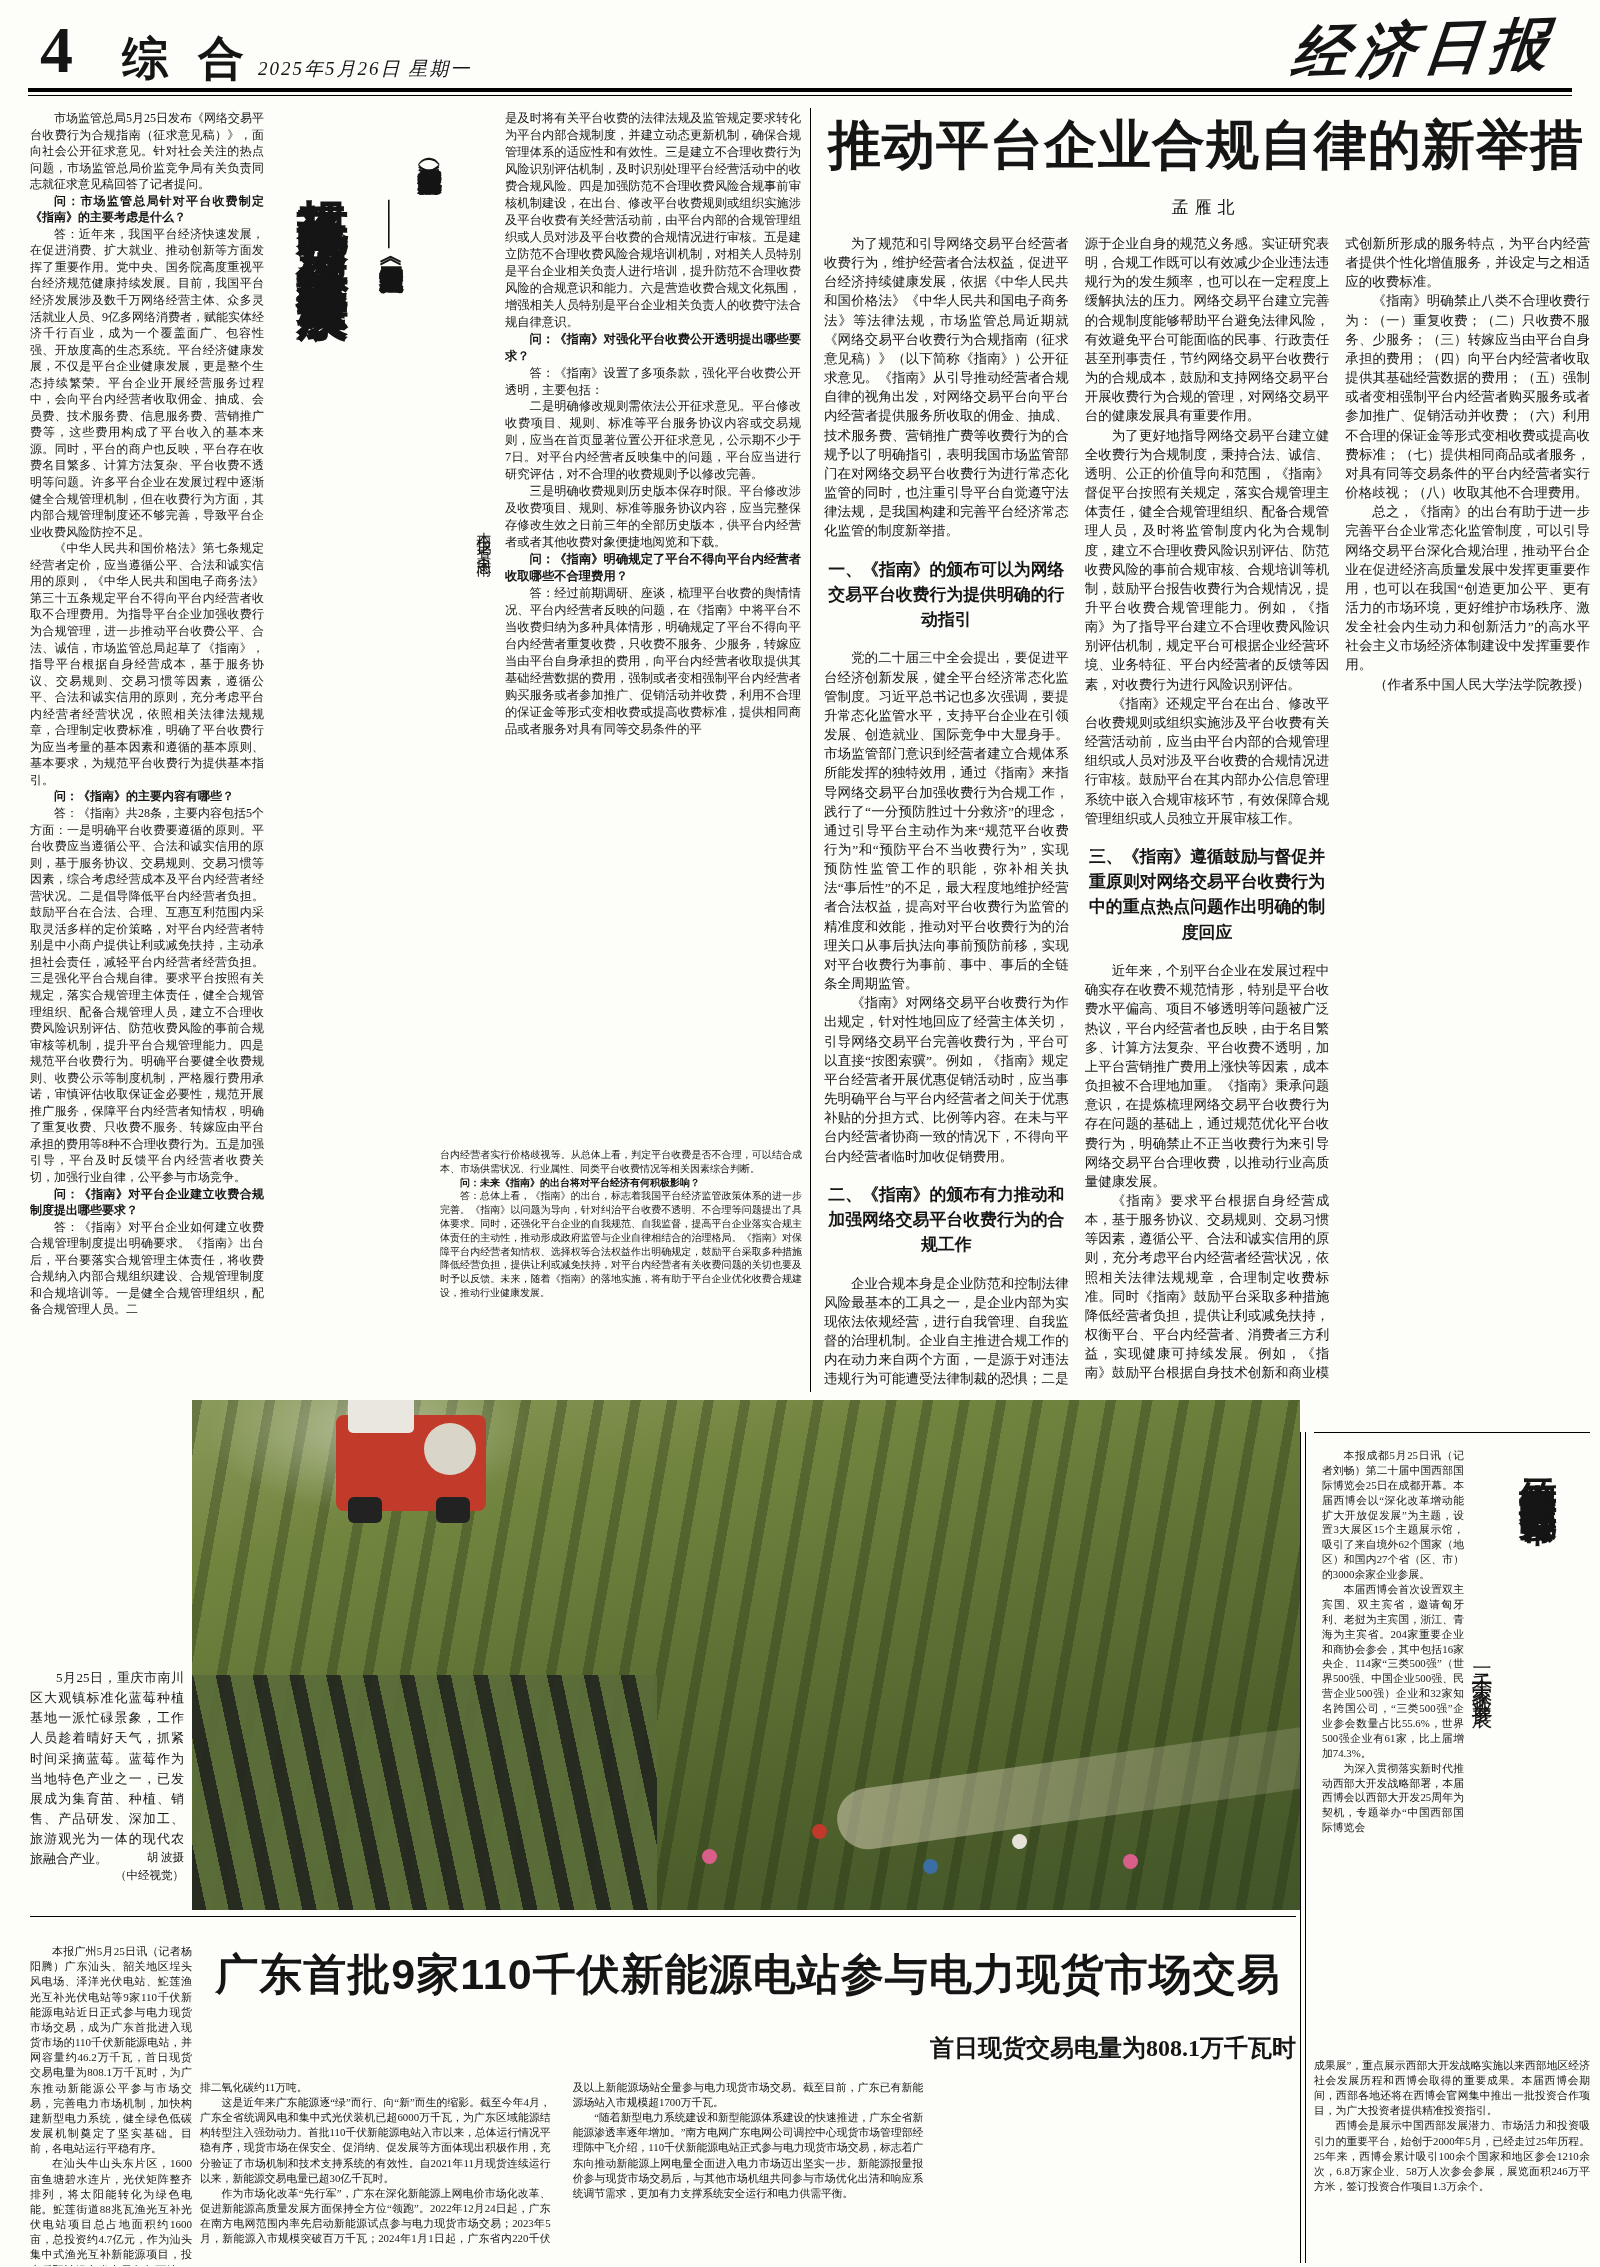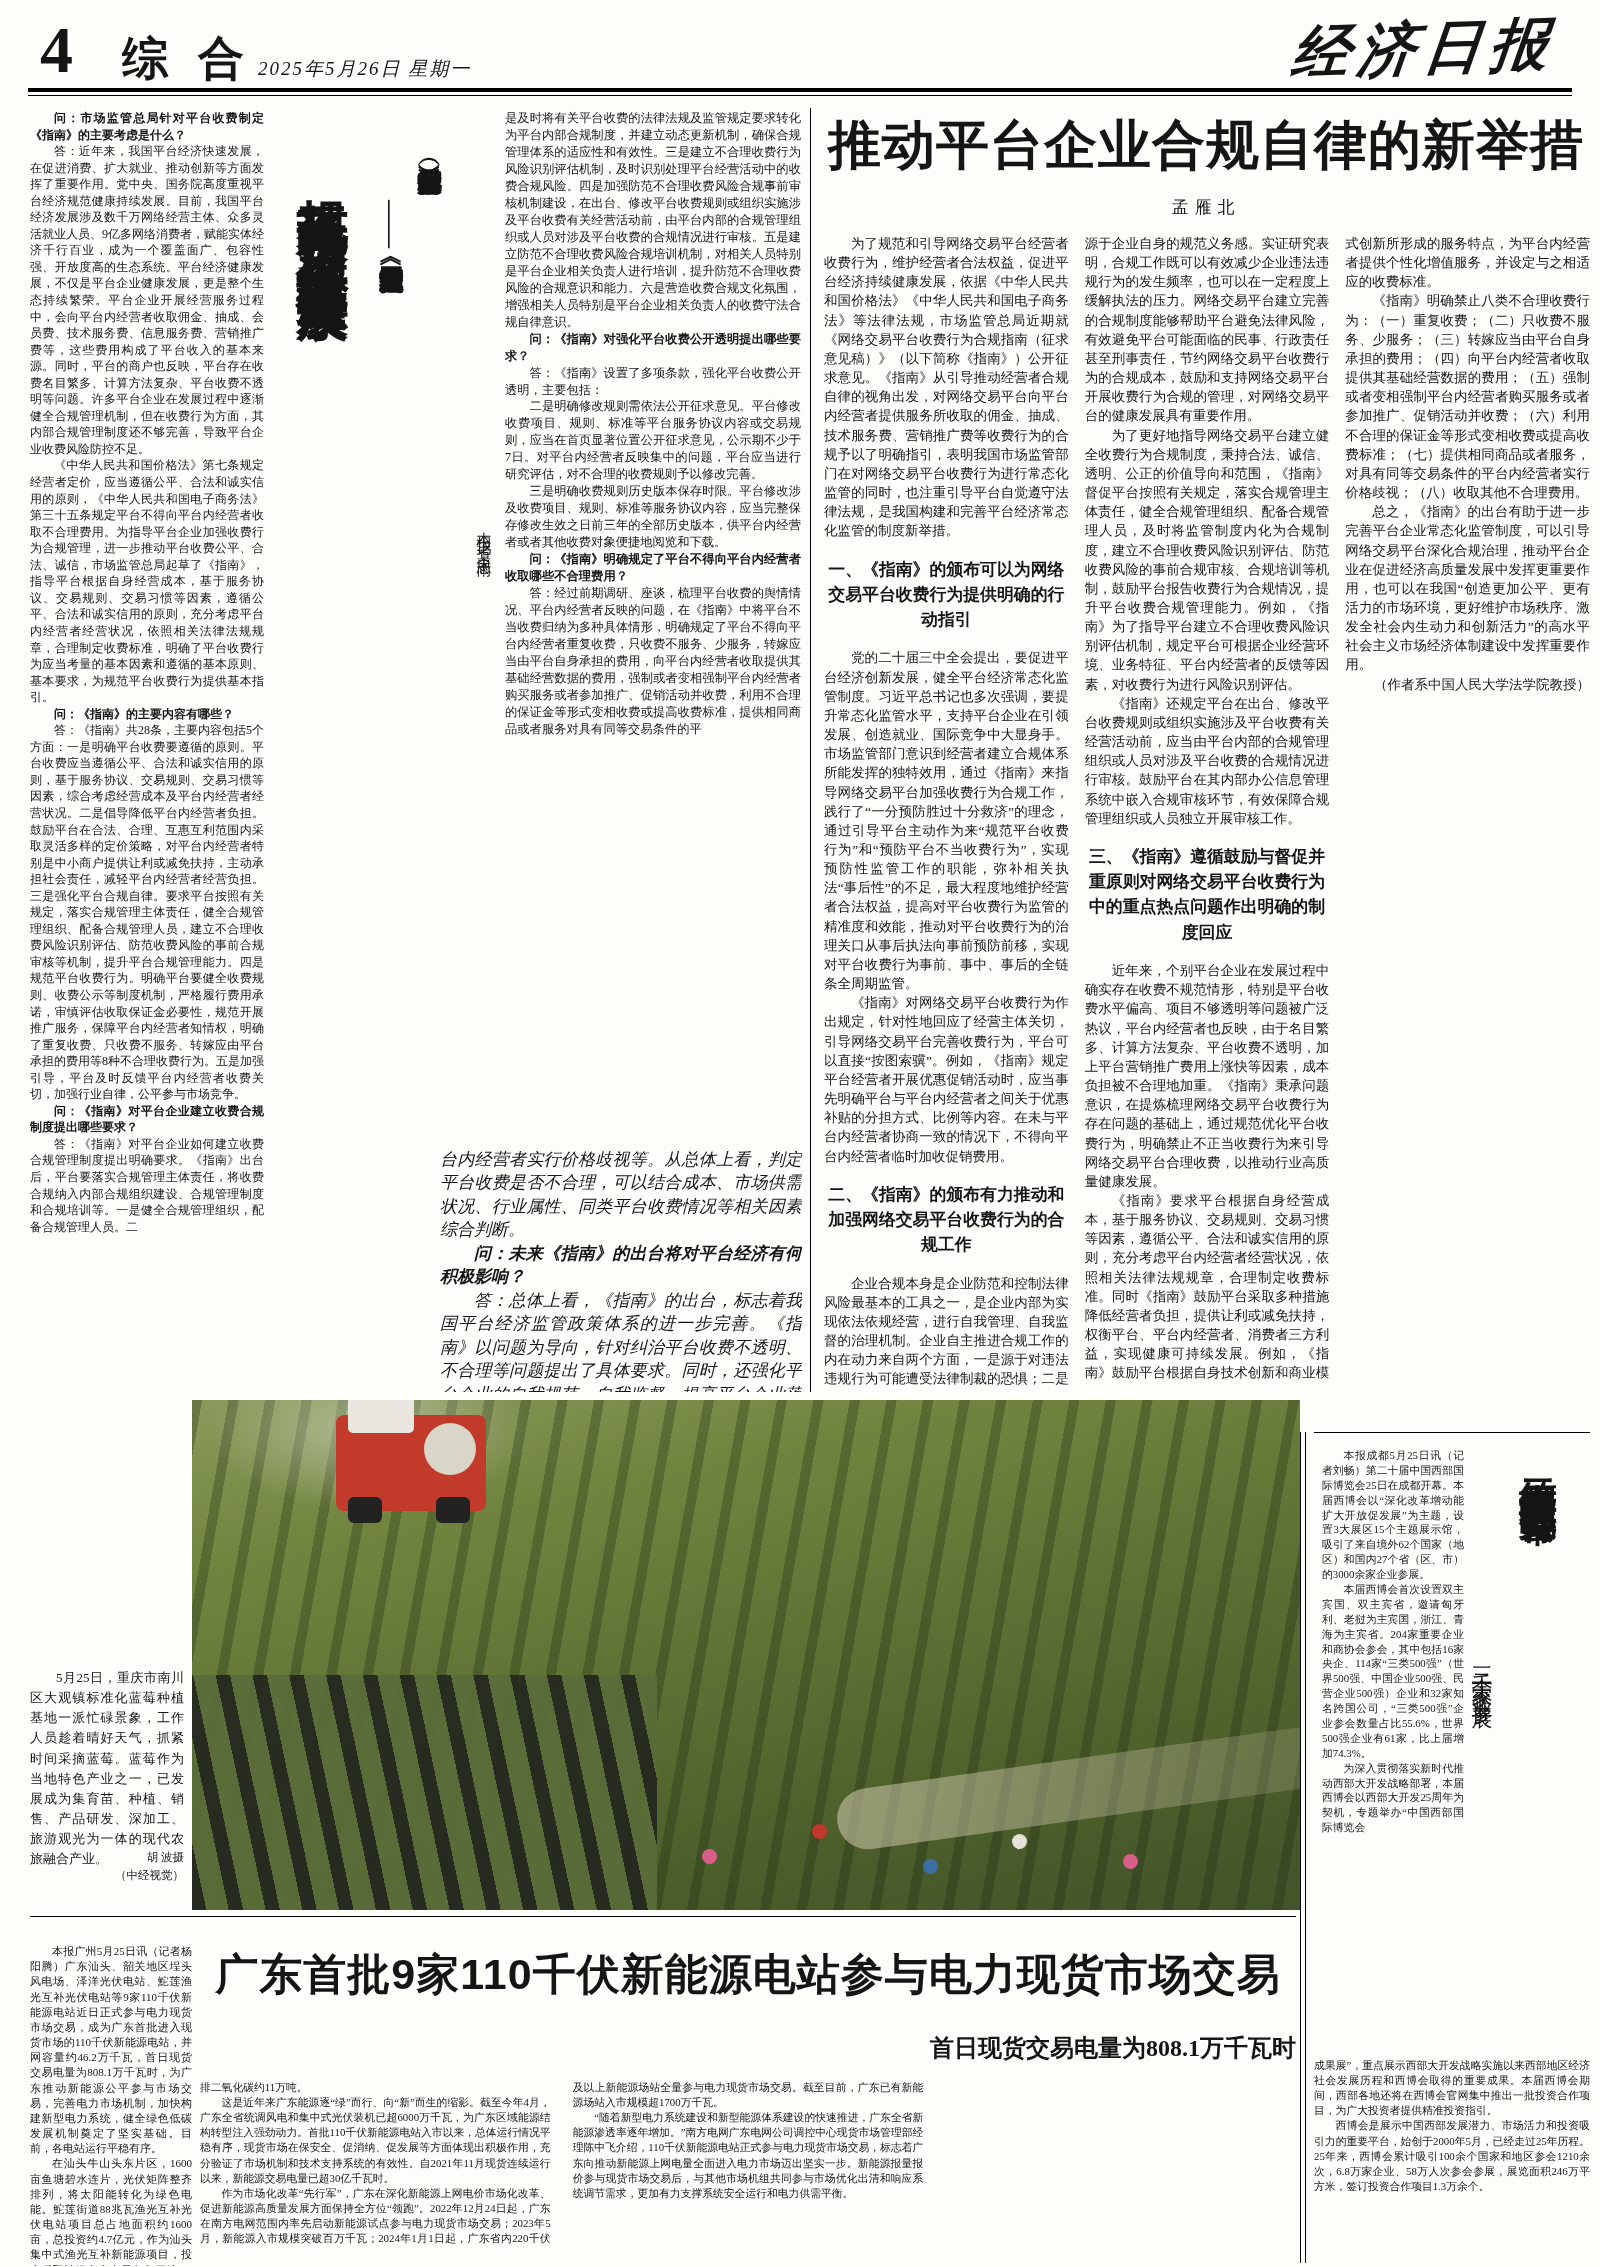--- a/index.html
+++ b/index.html
@@ -25,21 +25,21 @@
   .lead-col1{left:30px;top:110px;width:234px;height:1282px;font-size:12px;line-height:1.38;}
   .lead-headline{position:absolute;left:272px;top:158px;height:1240px;width:86px;
        writing-mode:vertical-rl;font-size:52px;font-weight:bold;letter-spacing:4px;
        font-family:"Liberation Sans","DejaVu Sans",sans-serif;text-align:left;}
   .lead-sub{position:absolute;left:372px;top:150px;height:830px;writing-mode:vertical-lr;
        font-size:24px;font-weight:bold;line-height:1.6;}
   .lead-sub .s1{margin-top:50px;}
   .lead-byline{position:absolute;left:474px;top:520px;height:170px;writing-mode:vertical-rl;
        font-size:15px;letter-spacing:4px;}
   .lead-col2{left:505px;top:110px;width:296px;height:1030px;font-size:12.3px;line-height:1.38;}
-  .lead-bottom{left:440px;top:1148px;width:362px;height:244px;font-size:17px;line-height:1.38;font-style:italic;}
+  .lead-bottom{left:440px;top:1148px;width:362px;height:244px;font-size:10px;line-height:1.38;}
   .vdiv-main{position:absolute;left:810px;top:108px;width:1px;height:1284px;background:#000;}
   
   .op-headline{position:absolute;left:822px;top:110px;width:768px;text-align:center;
        font-size:53px;font-weight:bold;letter-spacing:1px;
        font-family:"Liberation Sans","DejaVu Sans",sans-serif;}
   .op-author{position:absolute;left:822px;top:196px;width:768px;text-align:center;font-size:17px;letter-spacing:6px;}
   .op-body{left:824px;top:234px;width:766px;height:1156px;font-size:13.5px;line-height:1.42;
        column-count:3;column-gap:16px;column-fill:auto;}
   
   .photo{position:absolute;left:192px;top:1400px;width:1108px;height:510px;overflow:hidden;
@@ -90,20 +90,21 @@
 
   <div class="pagenum">4</div>
   <div class="section">综合</div>
   <div class="edate">2025年5月26日 星期一</div>
   <div class="masthead">经济日报</div>
   <div class="hrule1"></div>
   <div class="hrule2"></div>
 
   <div>
     <div class="tcol lead-col1">
+        <div class="b-p">市场监管总局5月25日发布《网络交易平台收费行为合规指南（征求意见稿）》，面向社会公开征求意见。针对社会关注的热点问题，市场监管总局价监竞争局有关负责同志就征求意见稿回答了记者提问。</div>
         <div class="b-q">问：市场监管总局针对平台收费制定《指南》的主要考虑是什么？</div>
         <div class="b-p">答：近年来，我国平台经济快速发展，在促进消费、扩大就业、推动创新等方面发挥了重要作用。党中央、国务院高度重视平台经济规范健康持续发展。目前，我国平台经济发展涉及数千万网络经营主体、众多灵活就业人员、9亿多网络消费者，赋能实体经济千行百业，成为一个覆盖面广、包容性强、开放度高的生态系统。平台经济健康发展，不仅是平台企业健康发展，更是整个生态持续繁荣。平台企业开展经营服务过程中，会向平台内经营者收取佣金、抽成、会员费、技术服务费、信息服务费、营销推广费等，这些费用构成了平台收入的基本来源。同时，平台的商户也反映，平台存在收费名目繁多、计算方法复杂、平台收费不透明等问题。许多平台企业在发展过程中逐渐健全合规管理机制，但在收费行为方面，其内部合规管理制度还不够完善，导致平台企业收费风险防控不足。</div>
         <div class="b-p">《中华人民共和国价格法》第七条规定经营者定价，应当遵循公平、合法和诚实信用的原则，《中华人民共和国电子商务法》第三十五条规定平台不得向平台内经营者收取不合理费用。为指导平台企业加强收费行为合规管理，进一步推动平台收费公平、合法、诚信，市场监管总局起草了《指南》，指导平台根据自身经营成本，基于服务协议、交易规则、交易习惯等因素，遵循公平、合法和诚实信用的原则，充分考虑平台内经营者经营状况，依照相关法律法规规章，合理制定收费标准，明确了平台收费行为应当考量的基本因素和遵循的基本原则、基本要求，为规范平台收费行为提供基本指引。</div>
         <div class="b-q">问：《指南》的主要内容有哪些？</div>
         <div class="b-p">答：《指南》共28条，主要内容包括5个方面：一是明确平台收费要遵循的原则。平台收费应当遵循公平、合法和诚实信用的原则，基于服务协议、交易规则、交易习惯等因素，综合考虑经营成本及平台内经营者经营状况。二是倡导降低平台内经营者负担。鼓励平台在合法、合理、互惠互利范围内采取灵活多样的定价策略，对平台内经营者特别是中小商户提供让利或减免扶持，主动承担社会责任，减轻平台内经营者经营负担。三是强化平台合规自律。要求平台按照有关规定，落实合规管理主体责任，健全合规管理组织、配备合规管理人员，建立不合理收费风险识别评估、防范收费风险的事前合规审核等机制，提升平台合规管理能力。四是规范平台收费行为。明确平台要健全收费规则、收费公示等制度机制，严格履行费用承诺，审慎评估收取保证金必要性，规范开展推广服务，保障平台内经营者知情权，明确了重复收费、只收费不服务、转嫁应由平台承担的费用等8种不合理收费行为。五是加强引导，平台及时反馈平台内经营者收费关切，加强行业自律，公平参与市场竞争。</div>
         <div class="b-q">问：《指南》对平台企业建立收费合规制度提出哪些要求？</div>
         <div class="b-p">答：《指南》对平台企业如何建立收费合规管理制度提出明确要求。《指南》出台后，平台要落实合规管理主体责任，将收费合规纳入内部合规组织建设、合规管理制度和合规培训等。一是健全合规管理组织，配备合规管理人员。二</div>
       </div>
     <div class="lead-headline">规范平台收费行为 促进平台经济持续健康发展</div>
     <div class="lead-sub">

